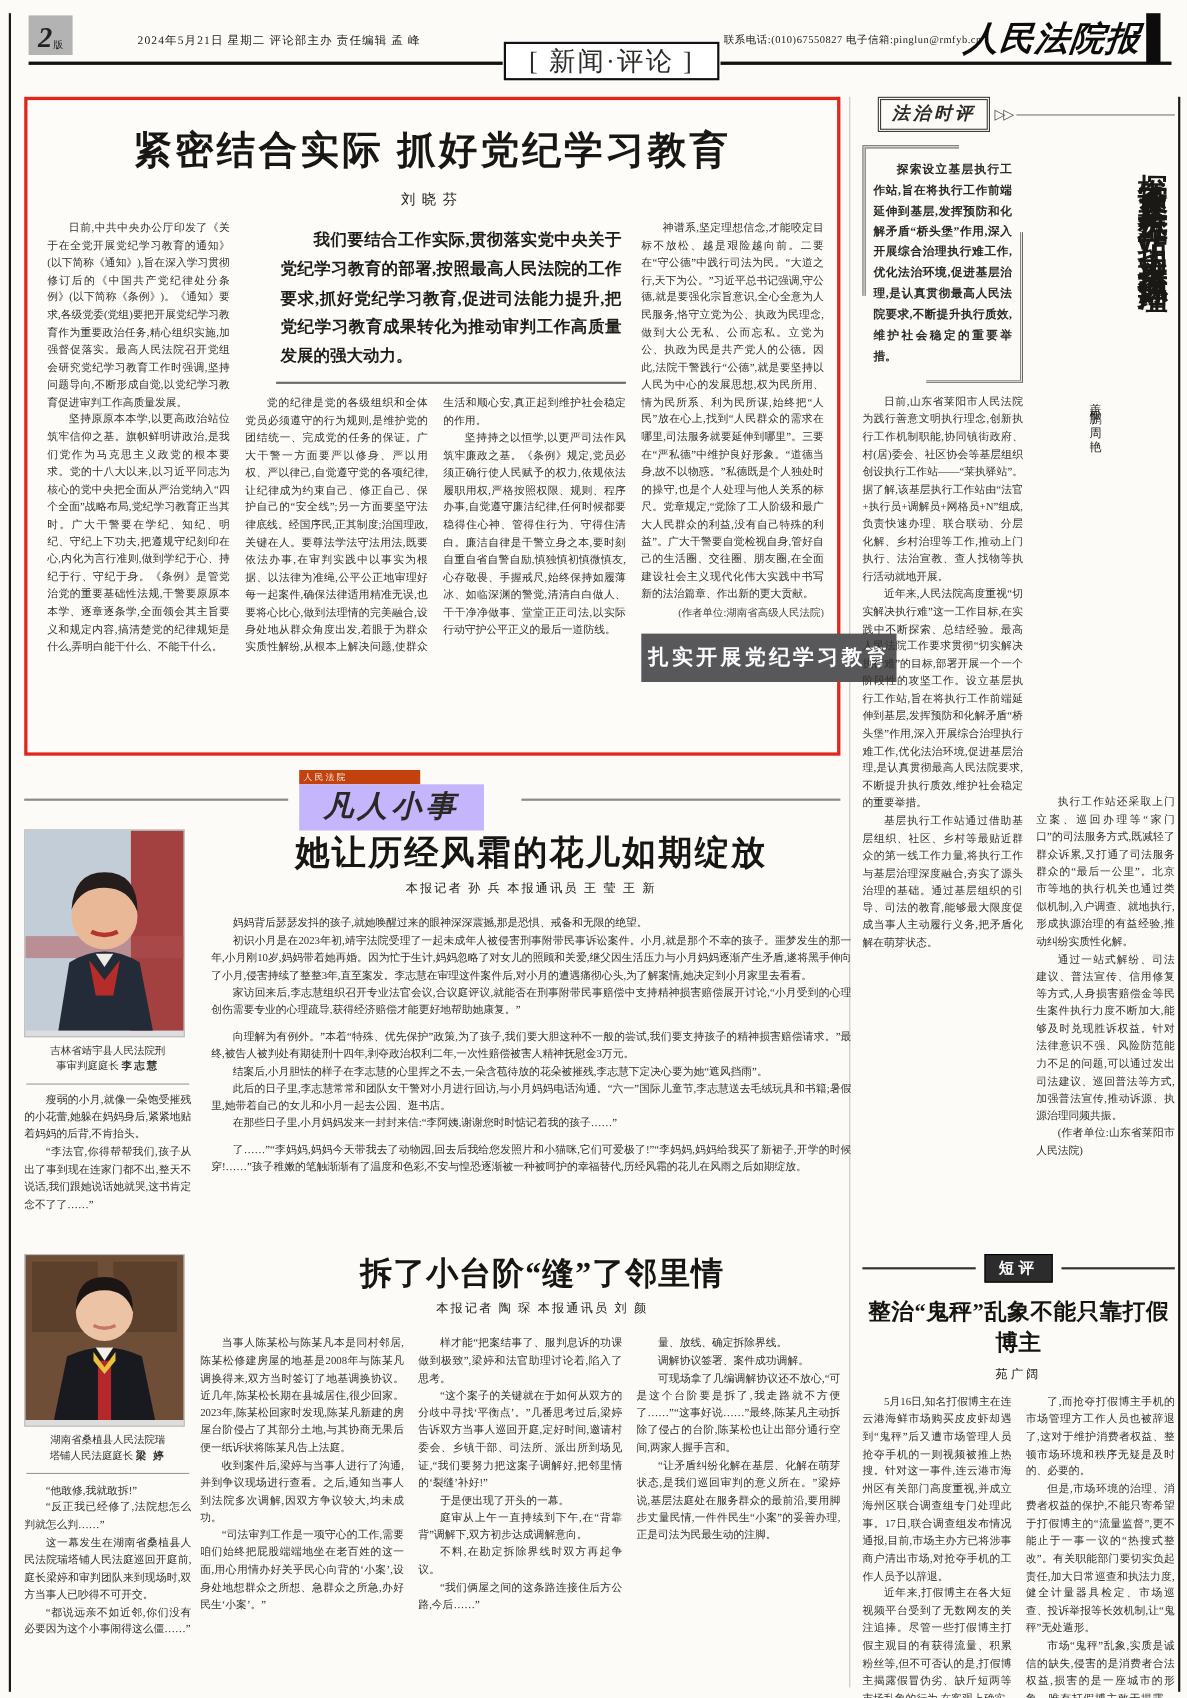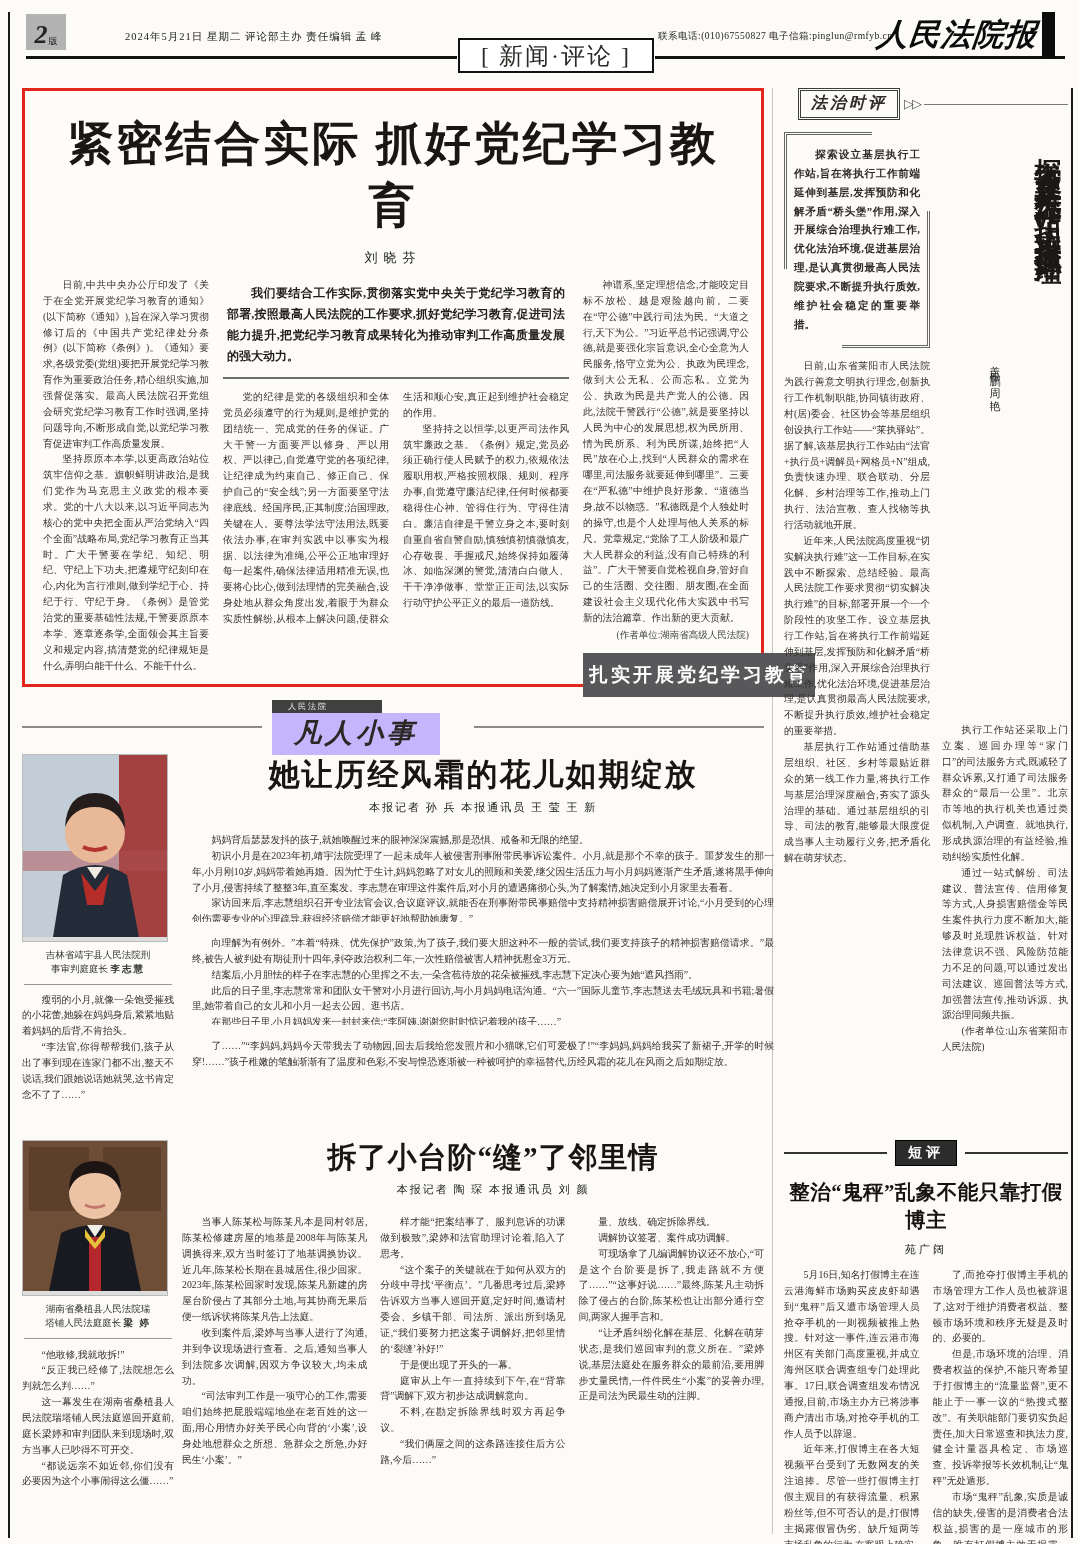--- a/index.html
+++ b/index.html
@@ -27,27 +27,27 @@
 
   
   .txt { font-size:9.8px; line-height:1.62; text-align:justify; color:#33302c; overflow:hidden; }
   .txt p { text-indent:2em; }
   .attribution { text-indent:0 !important; text-align:right; font-size:9.5px; color:#444; margin-top:3px; }
 
   .vdivider { position:absolute; left:772px; top:88px; bottom:10px; width:1px; background:#c9c5bd; }
 
   
   .lead { position:absolute; left:22px; top:88px; width:742px; height:599px; border:3px solid #e2261c; background:#fdfcf9; padding:14px 18px 10px; }
-  .lead-headline { text-align:center; font-size:46px; font-weight:bold; letter-spacing:3px; color:#191715; margin-top:8px; }
+  .lead-headline { text-align:center; font-size:35px; font-weight:bold; letter-spacing:3px; color:#191715; margin-top:8px; }
   .lead-author { text-align:center; font-size:13px; letter-spacing:6px; margin:12px 0 10px; color:#222; }
   .lead-body { display:flex; gap:14px; height:432px; }
   .lead-col { width:166px; flex:none; }
   .lead-mid { width:346px; flex:none; display:flex; flex-direction:column; }
-  .lead-intro { font-weight:bold; font-size:12px; line-height:1.75; text-align:justify; padding:6px 4px 10px;
-                border-bottom:2px solid #6b6b6b; color:#1f1d1a; }
+  .lead-intro { font-weight:bold; font-size:15px; line-height:1.75; text-align:justify; padding:6px 4px 10px;
+                border-bottom:2px solid #6b6b6b; color:#1f1d1a;margin-left:28px; }
   .lead-intro p { text-indent:2em; }
   .lead-mid-cols { margin-top:10px; column-count:2; column-gap:14px; height:100%; }
   .banner-box { margin:10px auto 0; width:232px; background:#58585a; color:#fff; text-align:center;
                 font-size:19px; font-weight:bold; letter-spacing:3px; padding:9px 0; }
 
   
   .rail { position:absolute; left:784px; top:88px; width:284px; height:1040px; }
   .rail-head { display:flex; align-items:center; gap:4px; }
   .shiping-badge { border:3px double #3c3c3c; padding:2px 10px 3px; font-size:16px; font-weight:bold; font-style:italic; letter-spacing:3px;margin-left:14px; }
   .shiping-arrows { font-size:13px; color:#555; letter-spacing:-2px; }
@@ -62,22 +62,22 @@
   .vert-wrap { position:relative; height:590px; flex:none; }
   .vert-headline { position:absolute; right:2px; top:4px; writing-mode:vertical-rl; font-size:27px; font-weight:bold;
                    letter-spacing:5px; color:#1b1916; height:582px; }
   .vert-authors { position:absolute; right:66px; top:225px; writing-mode:vertical-rl; font-size:11px; letter-spacing:5px; color:#222; }
 
   
   .fanren { position:absolute; left:22px; top:692px; width:742px; height:436px; }
   .fr-header { position:absolute; left:0; top:8px; width:742px; height:46px; }
   .fr-line { position:absolute; top:26px; height:2px; background:#8d8a84; }
   .fr-badge { position:absolute; left:250px; top:0; width:190px; }
-  .fr-badge-top { width:110px; height:13px; background:#404040; color:#efede9; font-size:8px; letter-spacing:2px;
-                  display:flex; align-items:center; padding-left:16px; }
+  .fr-badge-top { width:110px; height:13px; background:#c2410c; color:#efede9; font-size:8px; letter-spacing:2px;
+                  display:flex; align-items:center; padding-left:4px; }
   .fr-badge-main { width:168px; background:#c4b5fd; font-size:27px; font-weight:bold; font-style:italic;
                    font-family:"DejaVu Serif",serif; text-align:center; padding:2px 0 4px; letter-spacing:4px; color:#2a2824; }
   .fr-headline { position:absolute; left:180px; top:62px; width:562px; text-align:center; font-size:31px; font-weight:bold; letter-spacing:2px; color:#181614; }
   .fr-byline { position:absolute; left:180px; top:108px; width:562px; text-align:center; font-size:11px; letter-spacing:2px; color:#222; }
   .fr-cols { position:absolute; left:0; top:140px; width:742px; height:296px; display:flex; gap:13px; }
   .fr-col { flex:1; }
   .photo-col { position:absolute; left:0; top:62px; width:152px; height:374px; }
   .photo-frame { width:146px; border:1px solid #bbb; background:#ddd; }
   .photo-caption { margin-top:6px; font-size:9.5px; text-align:center; line-height:1.5; color:#333; }
   .photo-caption b { letter-spacing:2px; }

